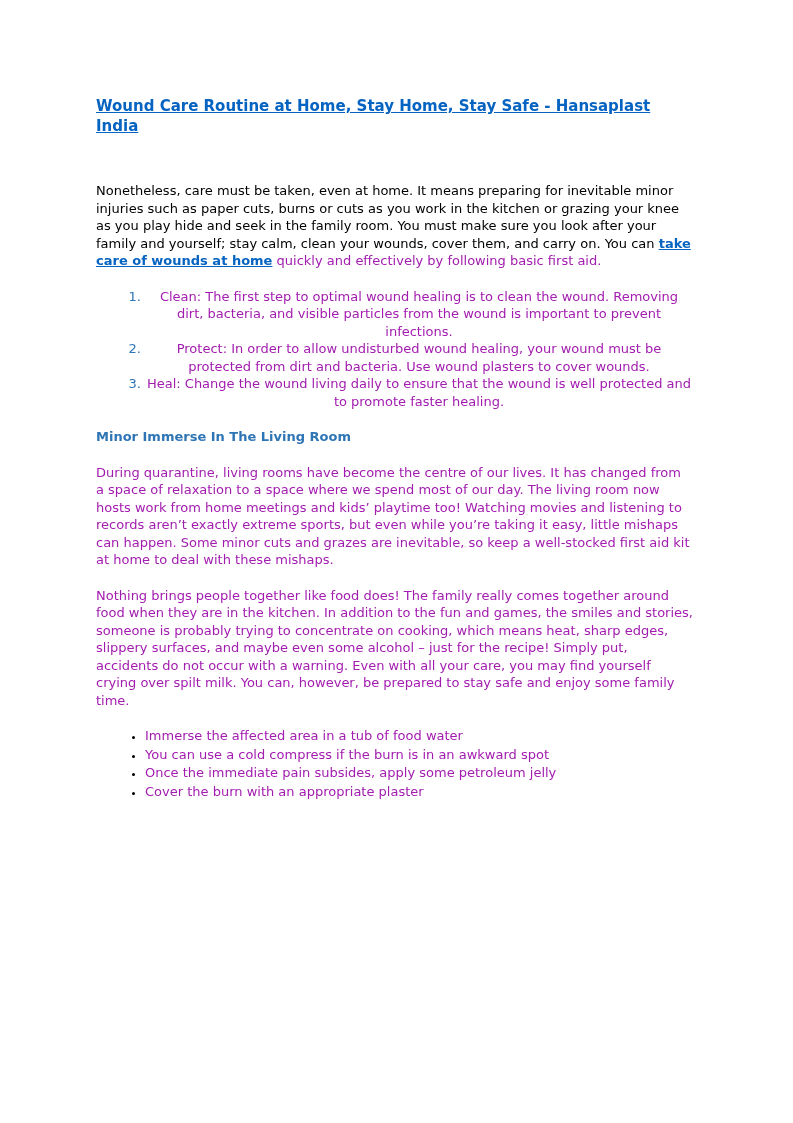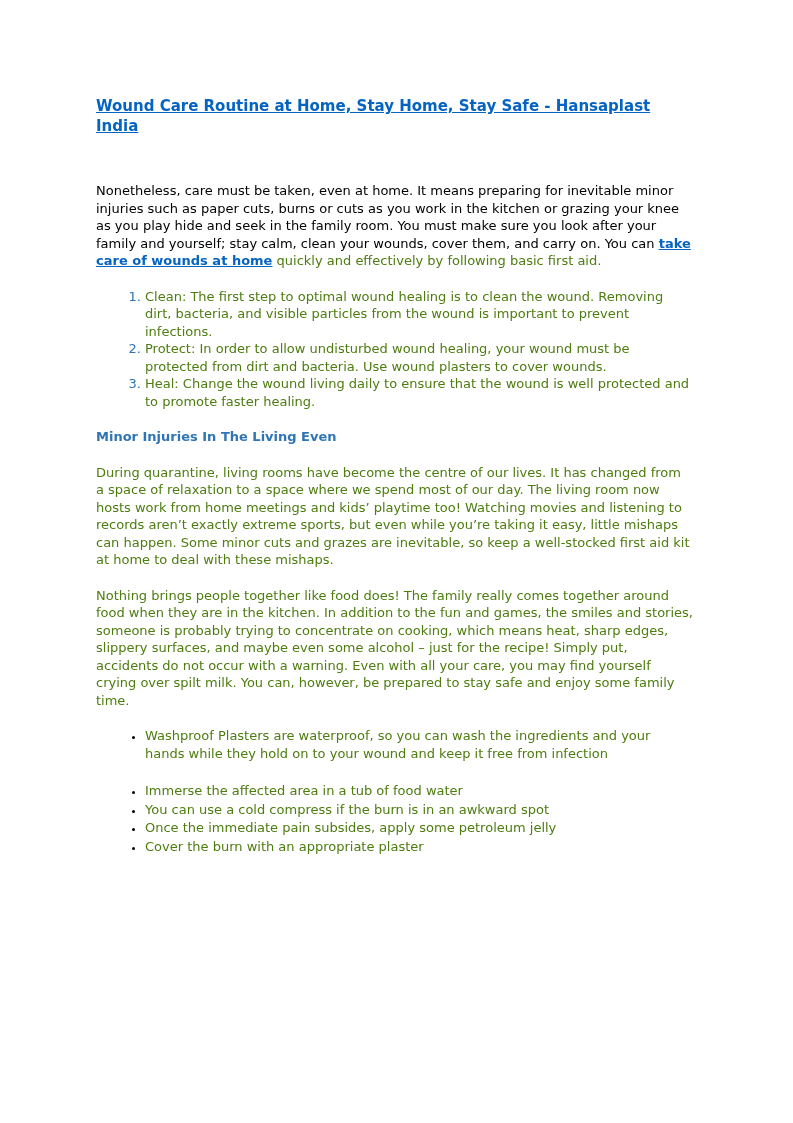--- a/index.html
+++ b/index.html
@@ -41,31 +41,32 @@
   .h-blue {
     font-size: 13px;
     font-weight: bold;
     color: #2e75b6;
     margin: 0 0 18px 0;
   }
   p {
     margin: 0 0 18px 0;
   }
   .t-black { color: #000000; }
-  .t-blue  { color: #4d7c0f; }
+  .t-blue  { color: #a21caf; }
   .inline-link {
     color: #0563c1;
     font-weight: bold;
     text-decoration: underline;
     cursor: pointer;
   }
   ol.num-list {
     margin: 0 0 18px 0;
     padding: 0 0 0 49px;
     list-style: decimal outside;
+    text-align: center;
   }
   ol.num-list li::marker {
     color: #2e75b6;
   }
   ul.bullet-list {
     margin: 4px 0 20px 0;
     padding: 0 0 0 49px;
     list-style: disc outside;
   }
   ul.bullet-list li::marker {
@@ -91,30 +92,27 @@
 
   <p class="t-black"><span>Nonetheless, care must be taken, even at home. It means preparing for inevitable minor injuries such   as paper cuts, burns or cuts as you work in the kitchen or grazing your knee as you play hide and seek in the family room. You must make sure you look after your family and yourself; stay calm, clean your wounds, cover them, and carry on. You can </span><a class="inline-link">take care of wounds at home</a><span class="t-blue"> quickly and effectively by following basic first aid.</span></p>
 
 
   <ol class="num-list t-blue">
     <li>Clean: The first step to optimal wound healing is to clean the wound. Removing dirt, bacteria, and visible particles from the wound is important to prevent infections.</li>
     <li>Protect: In order to allow undisturbed wound healing, your wound must be protected from dirt and bacteria. Use wound plasters to cover wounds.</li>
     <li>Heal: Change the wound living daily to ensure that the wound is well protected and to promote faster healing.</li>
   </ol>
 
-  <h2 class="h-blue">Minor Injuries In The Living Even</h2>
+  <h2 class="h-blue">Minor Immerse In The Living Room</h2>
 
   <p class="t-blue">During quarantine, living rooms have become the centre of our lives. It has changed from a space of relaxation to a space where we spend most of our day. The living room now hosts work from home meetings and kids’ playtime too! Watching movies and listening to records aren’t exactly extreme sports, but even while you’re taking it easy, little mishaps can happen. Some minor cuts and grazes are inevitable, so keep a well-stocked first aid kit at home to deal with these mishaps.</p>
 
 
   <p class="t-blue">Nothing brings people together like food does! The family really comes together around food when they are in the kitchen. In addition to the fun and games, the smiles and stories, someone is probably trying to concentrate on cooking, which means heat, sharp edges, slippery surfaces, and maybe even some alcohol – just for the recipe! Simply put, accidents do not occur with a warning. Even with all   your care, you may find yourself crying over spilt milk. You can, however, be prepared to stay safe and enjoy some family time.</p>
 
-  <ul class="bullet-list t-blue">
-    <li>Washproof Plasters are waterproof, so you can wash the ingredients and your hands while they hold on to your wound and keep it free from infection</li>
-  </ul>
 
 
   <ul class="bullet-list t-blue">
     <li>Immerse the affected area in a tub of food water</li>
     <li>You can use a cold compress if the burn is in an awkward spot</li>
     <li>Once the immediate pain subsides, apply some petroleum jelly</li>
     <li>Cover the burn with an appropriate plaster</li>
   </ul>
 
 

